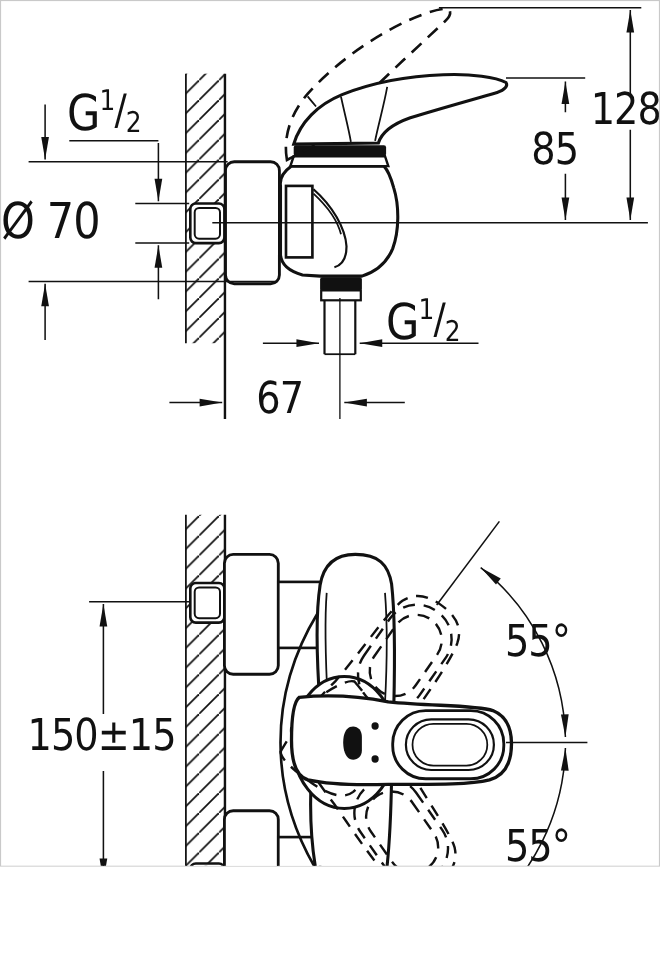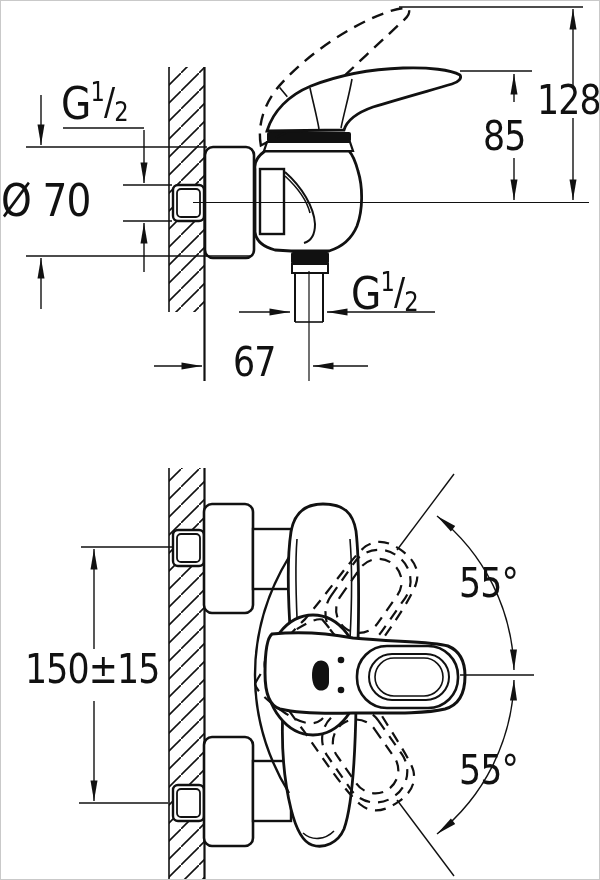--- a/index.html
+++ b/index.html
@@ -1,16 +1,16 @@
 <!DOCTYPE html>
 <html><head>
 <meta charset="utf-8">
 <style>
   html,body{margin:0;padding:0;background:#fff;}
-  .stage{position:relative;width:600px;height:880px;background:#fff;
+  .stage{position:relative;width:600px;height:788px;background:#fff;
          border:1px solid #c9c9c9;box-sizing:border-box;overflow:hidden;
          font-family:"DejaVu Sans", sans-serif;}
   .stage svg{position:absolute;left:0;top:0;}
   .dim{position:absolute;color:#111;line-height:1;white-space:nowrap;
        font-size:40px;letter-spacing:-1px;
        transform:scaleX(.87);transform-origin:left top;
        font-family:"DejaVu Sans", sans-serif;}
   .gsym{font-size:45px;}
   .frac-num{font-size:26px;vertical-align:18px;}
   .frac-slash{font-size:38px;vertical-align:5px;}

